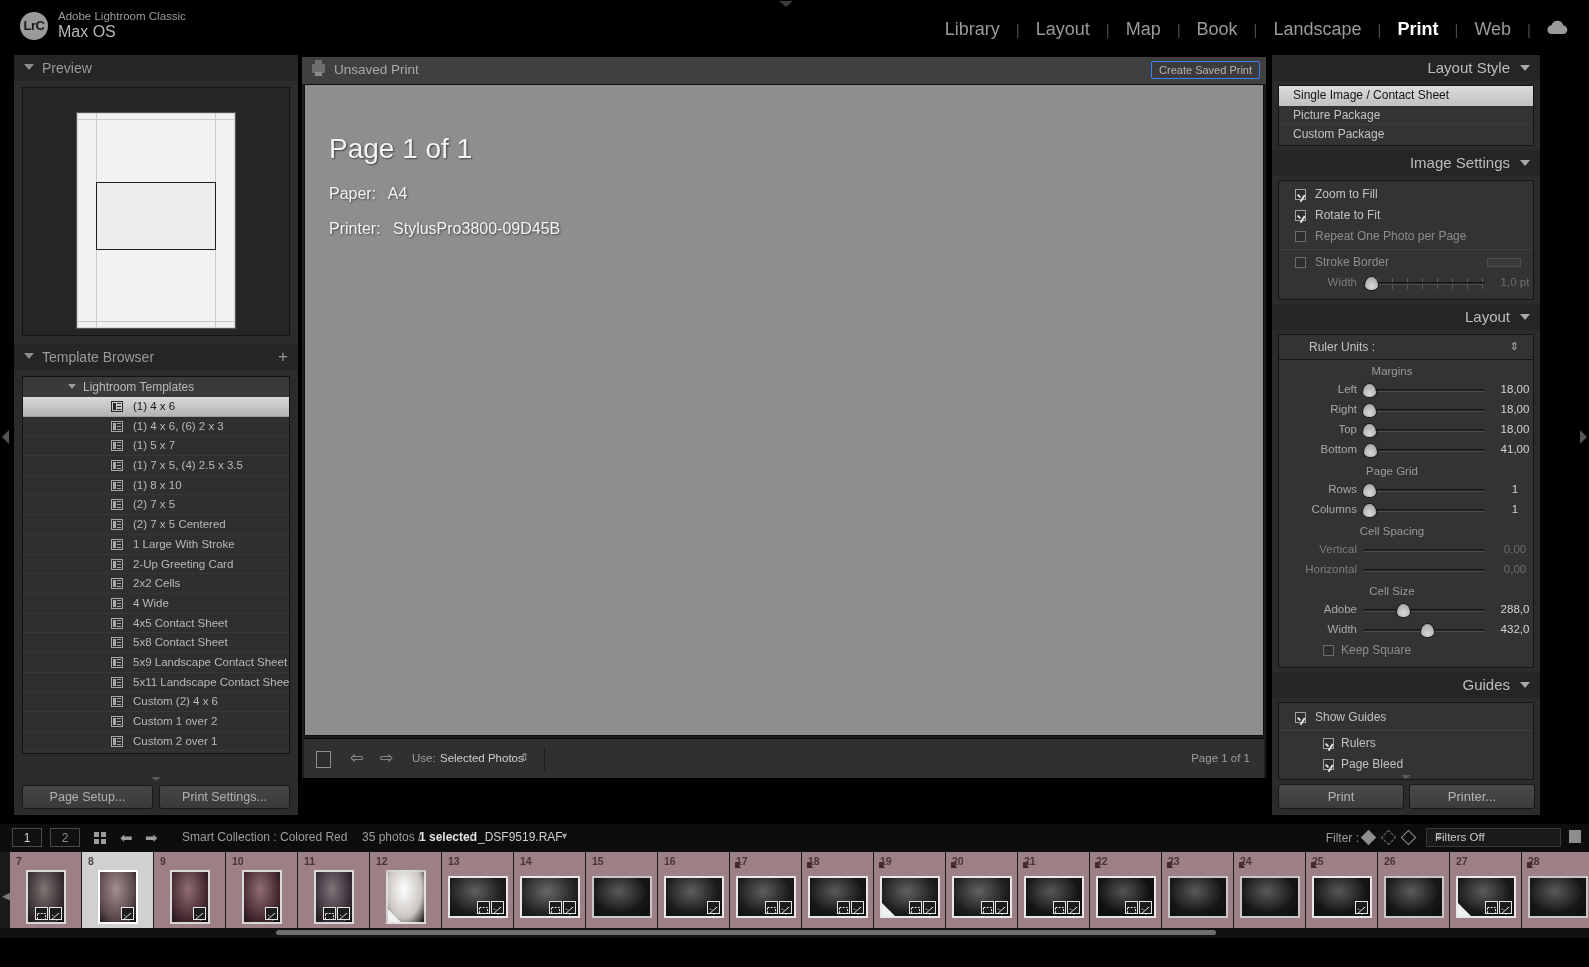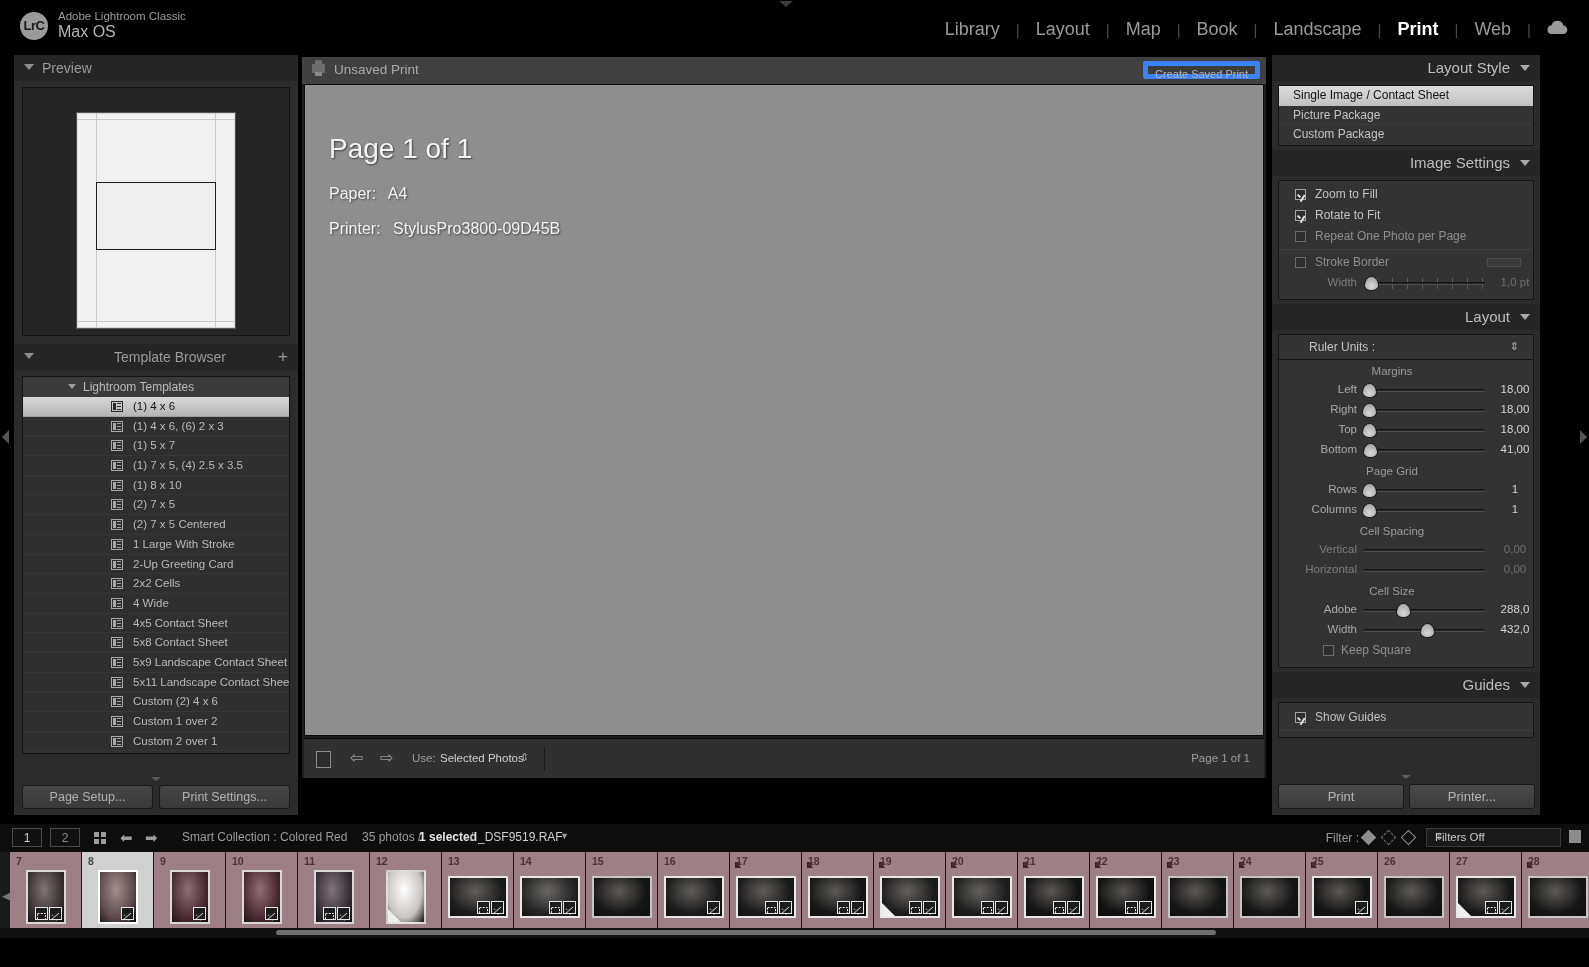--- a/index.html
+++ b/index.html
@@ -67,21 +67,21 @@
   .paper .gv1{ left:19px; top:0; width:1px; height:100%; }
   .paper .gv2{ right:19px; top:0; width:1px; height:100%; }
   .paper .gh1{ left:0; top:6px; width:100%; height:1px; }
   .paper .gh2{ left:0; bottom:6px; width:100%; height:1px; }
   .paper .cell{
     position:absolute; left:19px; right:19px; top:69px; height:68px;
     border:1px solid #1c1c1c; background:#eeeeee;
   }
   .paper .edge{ position:absolute; inset:0; border:1px solid #d6d6d6; }
 
-  .tb-head{ margin-top:8px;text-align:center; }
+  .tb-head{ margin-top:8px; }
   .tb-list{
     margin:6px 8px 0 8px; height:378px; background:#2f2f2f;
     border:1px solid #141414; overflow:hidden; position:relative;
   }
   .grp{
     position:relative; height:20px; line-height:20px; font-size:12px; color:#b9b9b9;
     padding-left:60px; background:#3a3a3a;
   }
   .grp .tw{
     position:absolute; left:45px; top:7px; width:0;height:0;
@@ -131,21 +131,21 @@
   }
   .printer-ic:before{
     content:""; position:absolute; left:3px; top:-4px; width:7px; height:4px; background:#6e6e6e;
   }
   .printer-ic:after{
     content:""; position:absolute; left:3px; top:8px; width:7px; height:4px; background:#8a8a8a;
   }
   .center-title{ position:absolute; left:32px; top:5px; font-size:13.5px; color:#a9a9a9; }
   .csp-btn{
     position:absolute; right:6px; top:4px; height:18px; line-height:17px; padding:0 7px;
-    font-size:11px; color:#b6b6b6; background:#3b3b3b; border:5px solid #3b82f6; border-radius:2px;
+    font-size:11px; color:#b6b6b6; background:#3b3b3b; border:1px solid #3b82f6; border-radius:2px;
   }
   .canvas{
     position:absolute; left:2px; top:27px; right:2px; bottom:42px;
     background:#8e8e8e; border:1px solid #0b0b0b;
   }
   .pg-title{
     position:absolute; left:24px; top:48px; font-size:28px; color:#f4f4f4;
     text-shadow:1px 1px 2px rgba(0,0,0,.55);
   }
   .pg-line{
@@ -594,20 +594,24 @@
     <div class="rp-head" style="margin-top:4px">
       <span>Guides</span>
       <span class="tw"></span>
     </div>
     <div class="rp-body" style="padding:4px 0">
       <div class="chk-row">
         <span class="cbox on"></span>
         <span>Show Guides</span>
       </div>
       <div class="is-sep"></div>
+      <div id="guides-sub">
+          <div class="chk-row" style="padding-left: 62px;"><span class="cbox on" style="left:44px"></span><span>Rulers</span></div>
+          <div class="chk-row" style="padding-left: 62px;"><span class="cbox on" style="left:44px"></span><span>Page Bleed</span></div>
+        </div>
     </div>
 
     <div class="rp-caret"></div>
     <div class="rp-btns">
       <div class="rp-btn">Print</div>
       <div class="rp-btn">Printer...</div>
     </div>
   </div>
 
   <div class="fs-bar">

